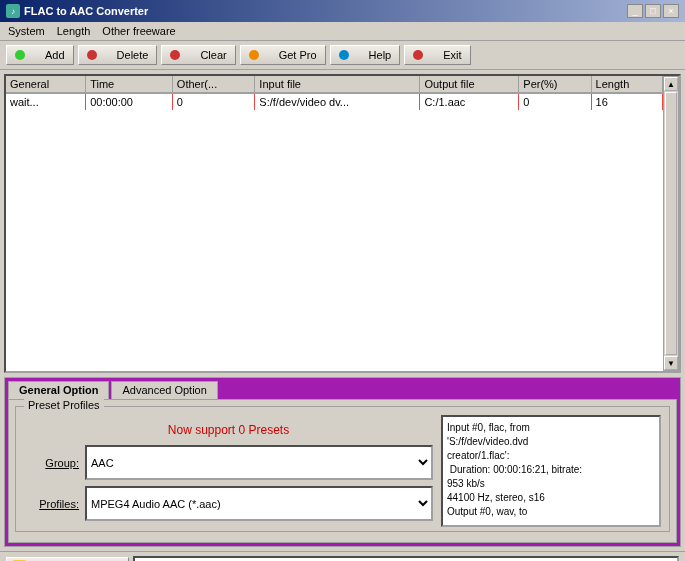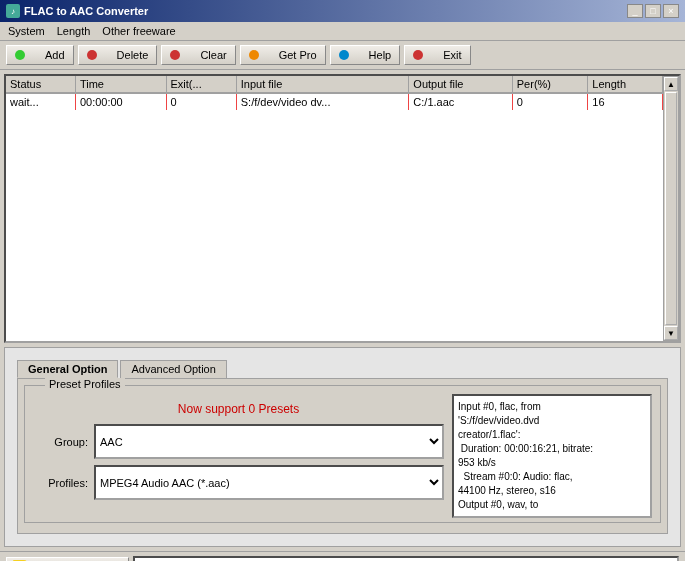--- a/index.html
+++ b/index.html
@@ -118,23 +118,23 @@
       padding: 2px 4px;
       text-align: left;
       font-weight: normal;
     }
     .file-table td {
       padding: 2px 4px;
       border-right: 1px solid #ef4444;
       vertical-align: top;
     }
     .options-area {
-      background: #e5e5e5;
+      background: #a21caf;
       border: 1px solid #a0a0a0;
-      padding: 12px;
+      padding: 3px;
     }
     .tabs-row {
       display: flex;
       margin-bottom: 0;
     }
     .tab {
       padding: 2px 10px;
       background: #d4d0c8;
       border: 1px solid #a0a0a0;
       border-bottom: none;
@@ -156,21 +156,21 @@
     }
     .preset-group {
       border: 1px solid #a0a0a0;
       padding: 4px 8px;
       margin-bottom: 4px;
       position: relative;
     }
     .preset-group-legend {
       position: absolute;
       top: -8px;
-      left: 20px;
+      left: 8px;
       background: #d4d0c8;
       padding: 0 4px;
       font-size: 11px;
     }
     .preset-inner {
       display: flex;
       gap: 8px;
       margin-top: 4px;
     }
     .preset-left {
@@ -185,30 +185,31 @@
     .form-row {
       display: flex;
       align-items: center;
       margin-bottom: 6px;
       font-size: 11px;
     }
     .form-label {
       width: 55px;
       text-align: right;
       margin-right: 6px;
+      text-decoration: underline;
     }
     .form-select {
       flex: 1;
       font-size: 11px;
       height: 35px;
       border: 2px inset #a0a0a0;
       background: white;
     }
     .info-box {
-      width: 200px;
+      width: 220px;
       border: 2px inset #a0a0a0;
       background: white;
       padding: 4px;
       font-size: 10px;
       line-height: 1.4;
       color: #000;
     }
     .bottom-bar {
       background: #d4d0c8;
       border-top: 1px solid #a0a0a0;
@@ -322,23 +323,23 @@
 </div>
 
 <div class="main-area">
 
   <div class="file-table-container">
     <div class="table-wrapper">
       <div class="table-scroll-area">
         <table class="file-table">
           <thead>
             <tr>
-              <th>Status</th>
+              <th>General</th>
               <th>Time</th>
-              <th>Exit(...</th>
+              <th>Other(...</th>
               <th>Input file</th>
               <th>Output file</th>
               <th>Per(%)</th>
               <th>Length</th>
             </tr>
           </thead>
           <tbody>
             <tr>
               <td>wait...</td>
               <td>00:00:00</td>
@@ -380,21 +381,20 @@
               <span class="form-label">Profiles:</span>
               <select class="form-select"><option>MPEG4 Audio AAC (*.aac)</option></select>
             </div>
           </div>
           <div class="info-box">
             <div>Input #0, flac, from</div>
             <div>'S:/f/dev/video.dvd</div>
             <div>creator/1.flac':</div>
             <div>&nbsp;Duration: 00:00:16:21, bitrate:</div>
             <div>953 kb/s</div>
-            <div>&nbsp;&nbsp;Stream #0:0: Audio: flac,</div>
             <div>44100 Hz, stereo, s16</div>
             <div>Output #0, wav, to</div>
           </div>
         </div>
       </div>
     </div>
   </div>
 </div>
 
 <div class="bottom-bar">

